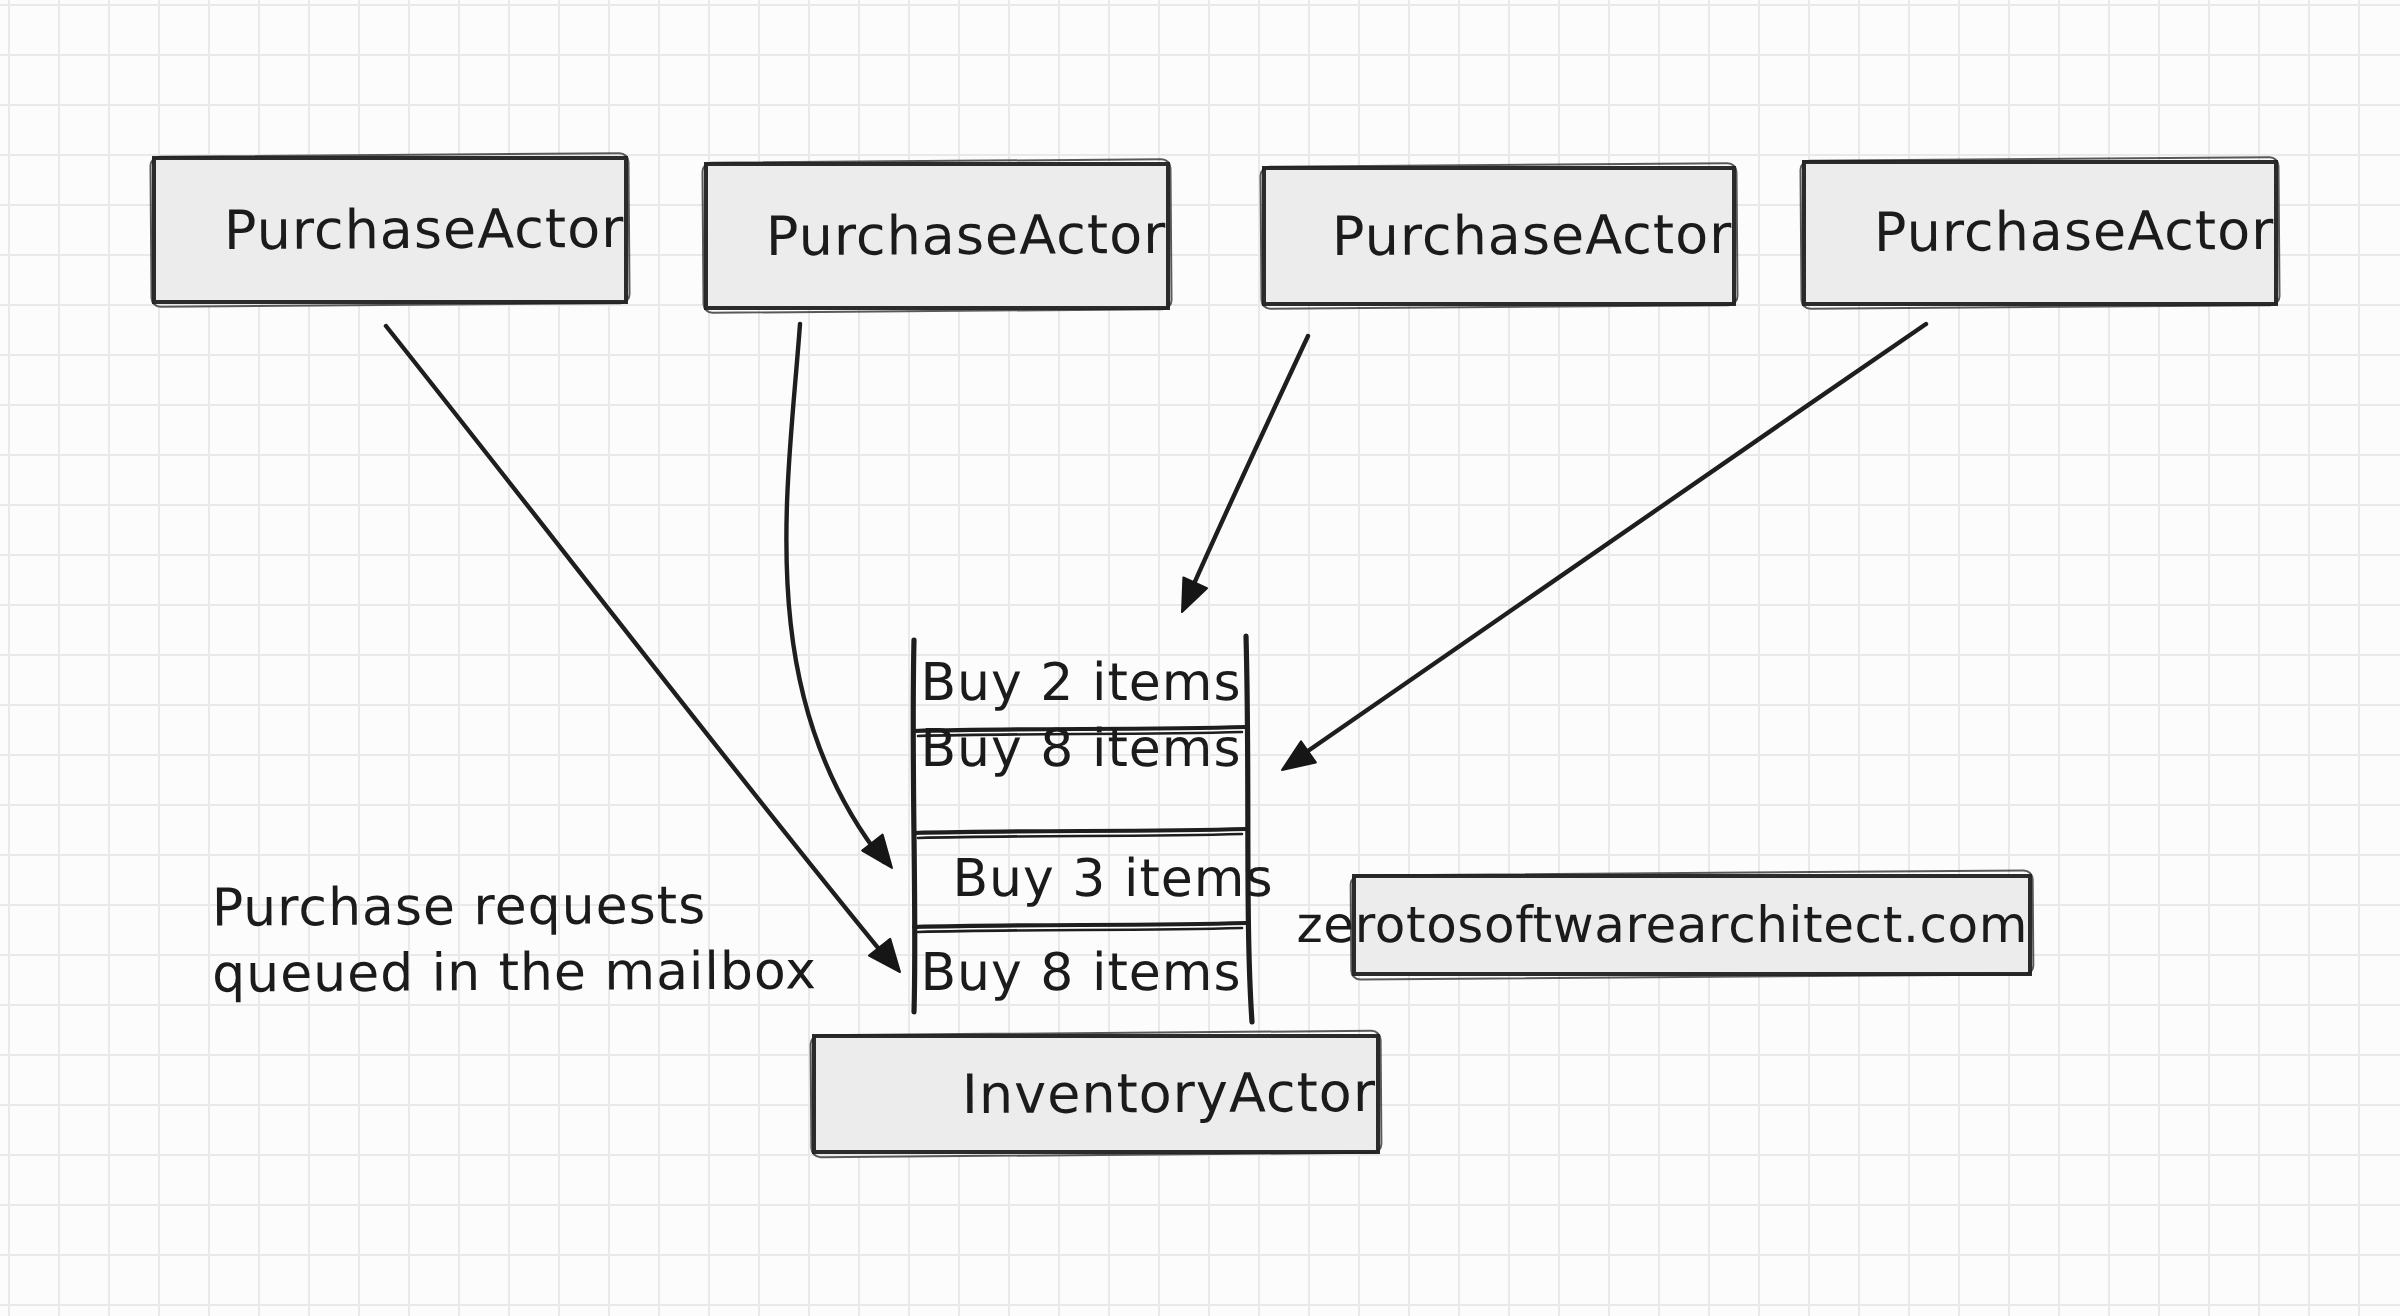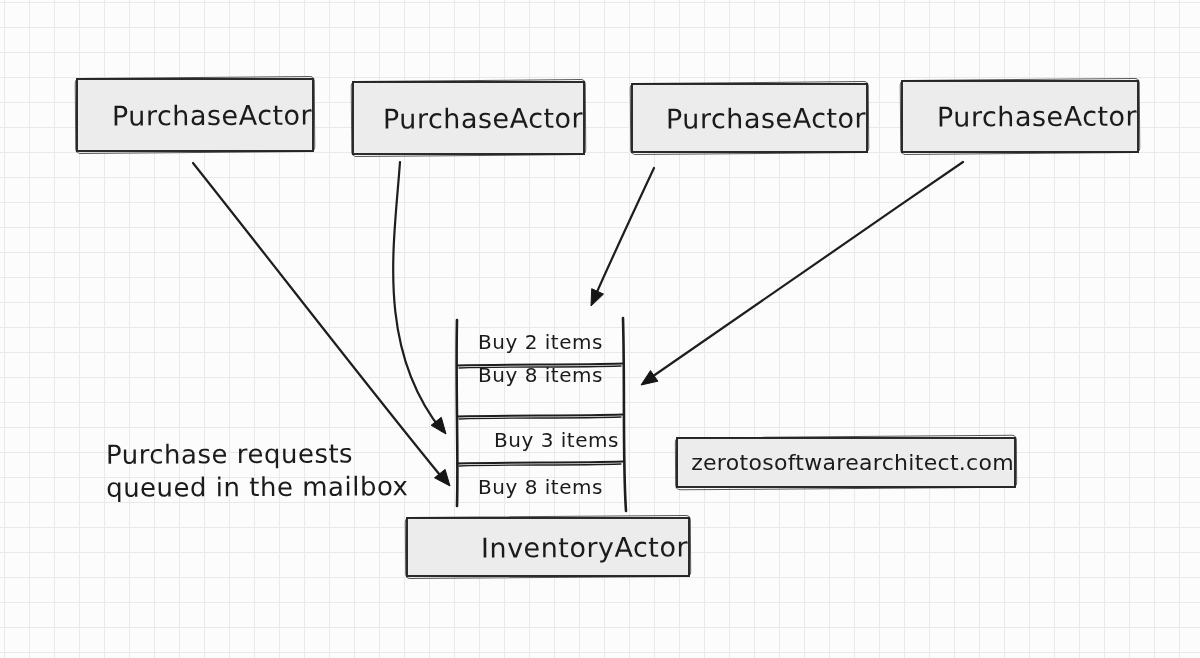--- a/index.html
+++ b/index.html
@@ -50,21 +50,21 @@
     white-space: nowrap;
     transform: rotate(-0.3deg);
   }
   .queue-item {
     position: absolute;
     left: 457px;
     width: 167px;
     height: 30px;
     line-height: 30px;
     text-align: center;
-    font-size: 20px;
+    font-size: 26px;
     letter-spacing: 0.5px;
     white-space: nowrap;
     z-index: 2;
   }
   .caption {
     position: absolute;
     left: 106px;
     top: 438px;
     font-size: 26px;
     line-height: 33px;
@@ -73,21 +73,21 @@
     transform: rotate(-0.3deg);
     z-index: 2;
   }
   .watermark-box {
     left: 676px;
     top: 437px;
     width: 340px;
     height: 51px;
   }
   .watermark-label {
-    font-size: 22px;
+    font-size: 25px;
     letter-spacing: 0.3px;
     white-space: nowrap;
   }
   svg.lines {
     z-index: 1;
   }
   svg.lines path, svg.lines line {
     stroke: #1e1e1e;
     fill: none;
     stroke-linecap: round;

